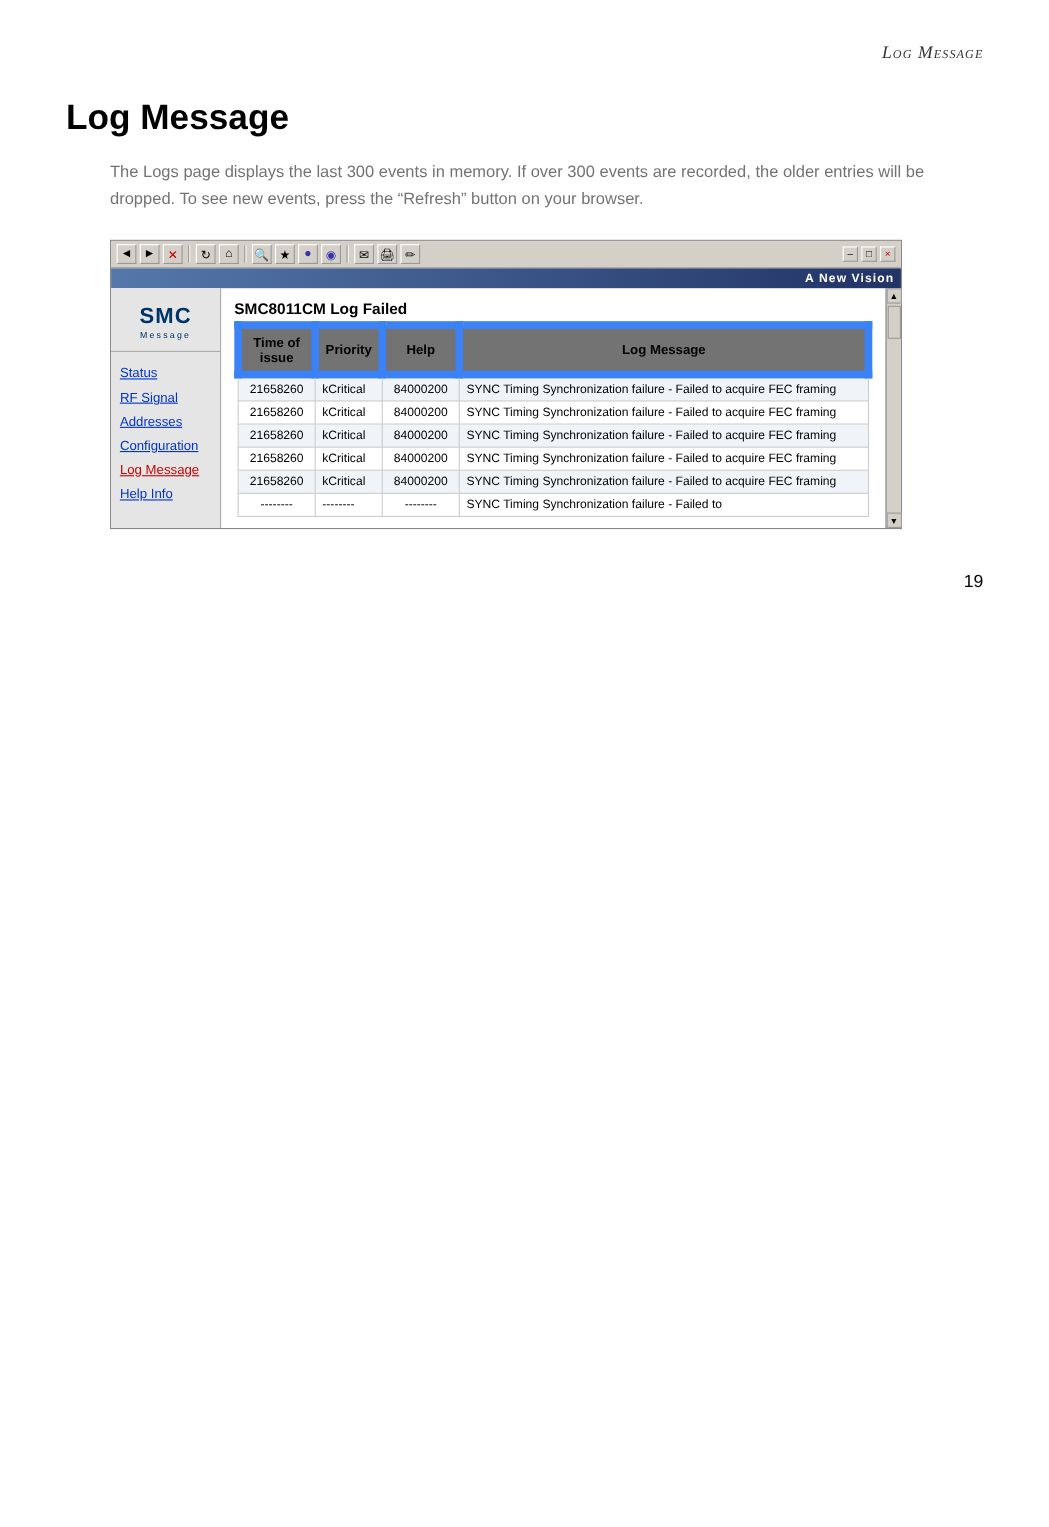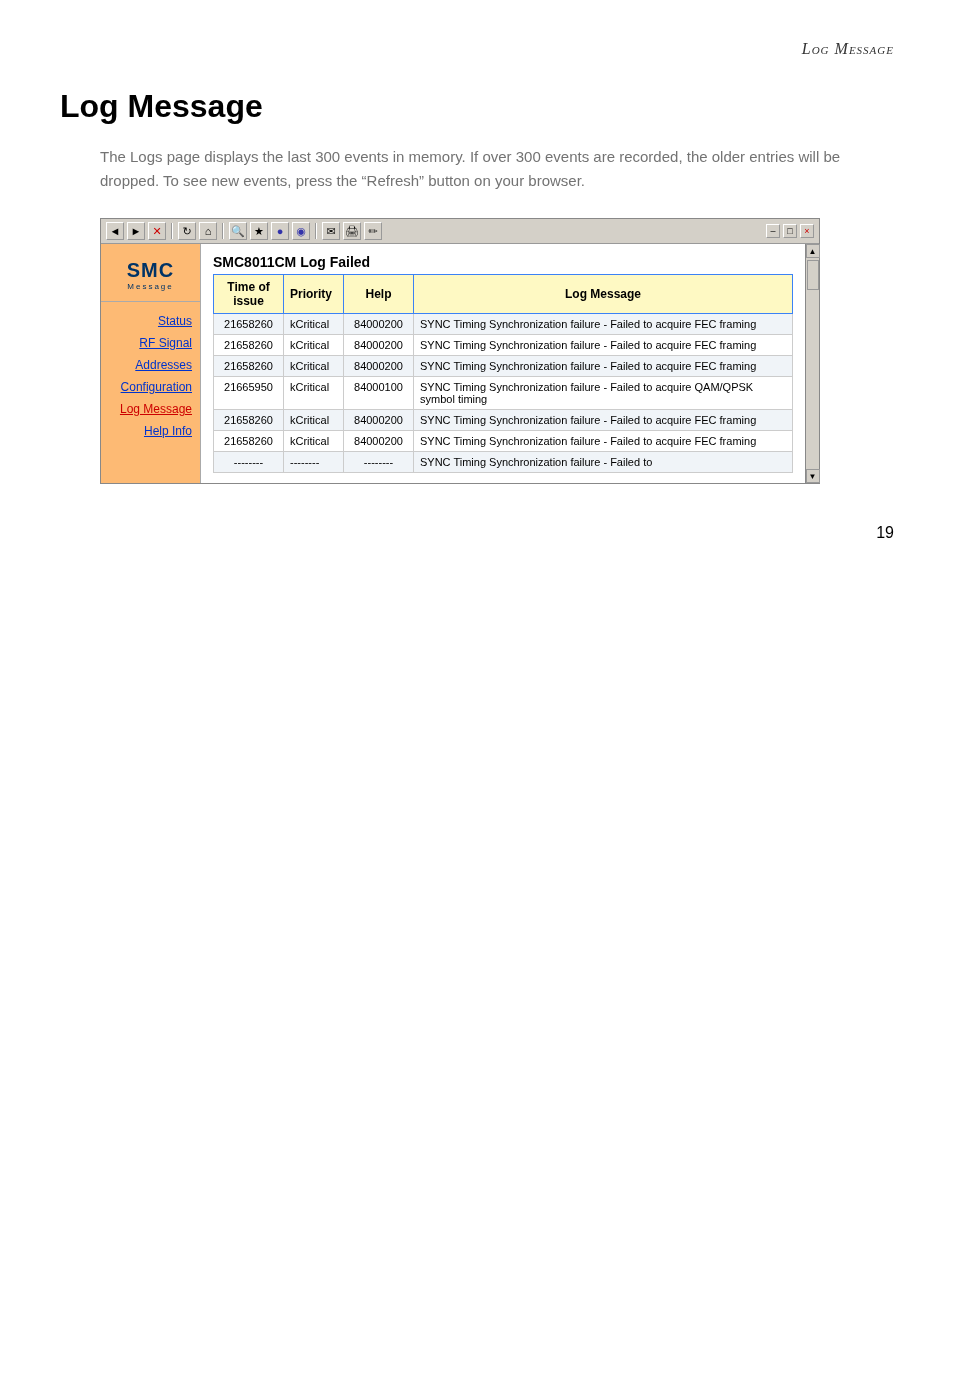--- a/index.html
+++ b/index.html
@@ -103,21 +103,21 @@
       font-size: 9px;
       display: flex;
       align-items: center;
       justify-content: center;
       cursor: pointer;
     }
 
     
     .sidebar {
       width: 100px;
-      background: #fdba74;
+      background: #e5e5e5;
       border-right: 1px solid #aaa;
       padding: 10px 0;
       flex-shrink: 0;
     }
     .smc-logo {
       text-align: center;
       padding: 5px 8px 10px;
       border-bottom: 1px solid #aaa;
       margin-bottom: 8px;
     }
@@ -133,21 +133,21 @@
       letter-spacing: 2px;
       color: #003366;
     }
     .nav-item {
       display: block;
       padding: 4px 8px;
       font-size: 12px;
       color: #0033cc;
       text-decoration: underline;
       cursor: pointer;
-      text-align: right;
+      text-align: left;
     }
     .nav-item.active {
       color: #cc0000;
     }
 
     
     .main-content {
       flex: 1;
       padding: 10px 12px;
       overflow-y: auto;
@@ -163,22 +163,22 @@
       margin-bottom: 10px;
     }
 
     
     .log-table {
       width: 100%;
       border-collapse: collapse;
       font-size: 11px;
     }
     .log-table th {
-      background: #fef9c3;
-      border: 1px solid #3b82f6;
+      background: #737373;
+      border: 7px solid #3b82f6;
       padding: 5px 6px;
       text-align: center;
       font-weight: bold;
       font-size: 12px;
     }
     .log-table td {
       border: 1px solid #ccc;
       padding: 4px 6px;
       vertical-align: top;
       font-size: 11px;
@@ -286,20 +286,26 @@
           <span class="tb-icon">✏</span>
         </div>
     </div>
     <div class="toolbar-right">
       <div class="win-btn">–</div>
       <div class="win-btn">□</div>
       <div class="win-btn" style="color:#c00;">×</div>
     </div>
   </div>
 
+  <div style="background: linear-gradient(to right, #5577aa 0%, #223366 100%); display:flex; justify-content: space-between; align-items:center; padding: 3px 6px;">
+    <div style="display:flex; align-items:center;">
+      
+    </div>
+    <div style="color:#fff; font-size:11px; font-weight:bold; letter-spacing:1px;">A New Vision</div>
+  </div>
 
   <div style="display:flex;">
 
     <div class="sidebar">
       <div class="smc-logo">
         <div class="smc-text">SMC</div>
         <div class="smc-sub">Message</div>
       </div>
       <a class="nav-item">Status</a>
       <a class="nav-item">RF Signal</a>
@@ -334,26 +340,20 @@
               <td class="col-mode">84000200</td>
               <td class="col-message">SYNC Timing Synchronization failure - Failed to acquire FEC framing</td>
             </tr>
             <tr>
               <td class="col-time">21658260</td>
               <td class="col-priority">kCritical</td>
               <td class="col-mode">84000200</td>
               <td class="col-message">SYNC Timing Synchronization failure - Failed to acquire FEC framing</td>
             </tr>
             <tr>
-              <td class="col-time">21665950</td>
-              <td class="col-priority">kCritical</td>
-              <td class="col-mode">84000100</td>
-              <td class="col-message">SYNC Timing Synchronization failure - Failed to acquire QAM/QPSK symbol timing</td>
-            </tr>
-            <tr>
               <td class="col-time">21658260</td>
               <td class="col-priority">kCritical</td>
               <td class="col-mode">84000200</td>
               <td class="col-message">SYNC Timing Synchronization failure - Failed to acquire FEC framing</td>
             </tr>
             <tr>
               <td class="col-time">21658260</td>
               <td class="col-priority">kCritical</td>
               <td class="col-mode">84000200</td>
               <td class="col-message">SYNC Timing Synchronization failure - Failed to acquire FEC framing</td>

